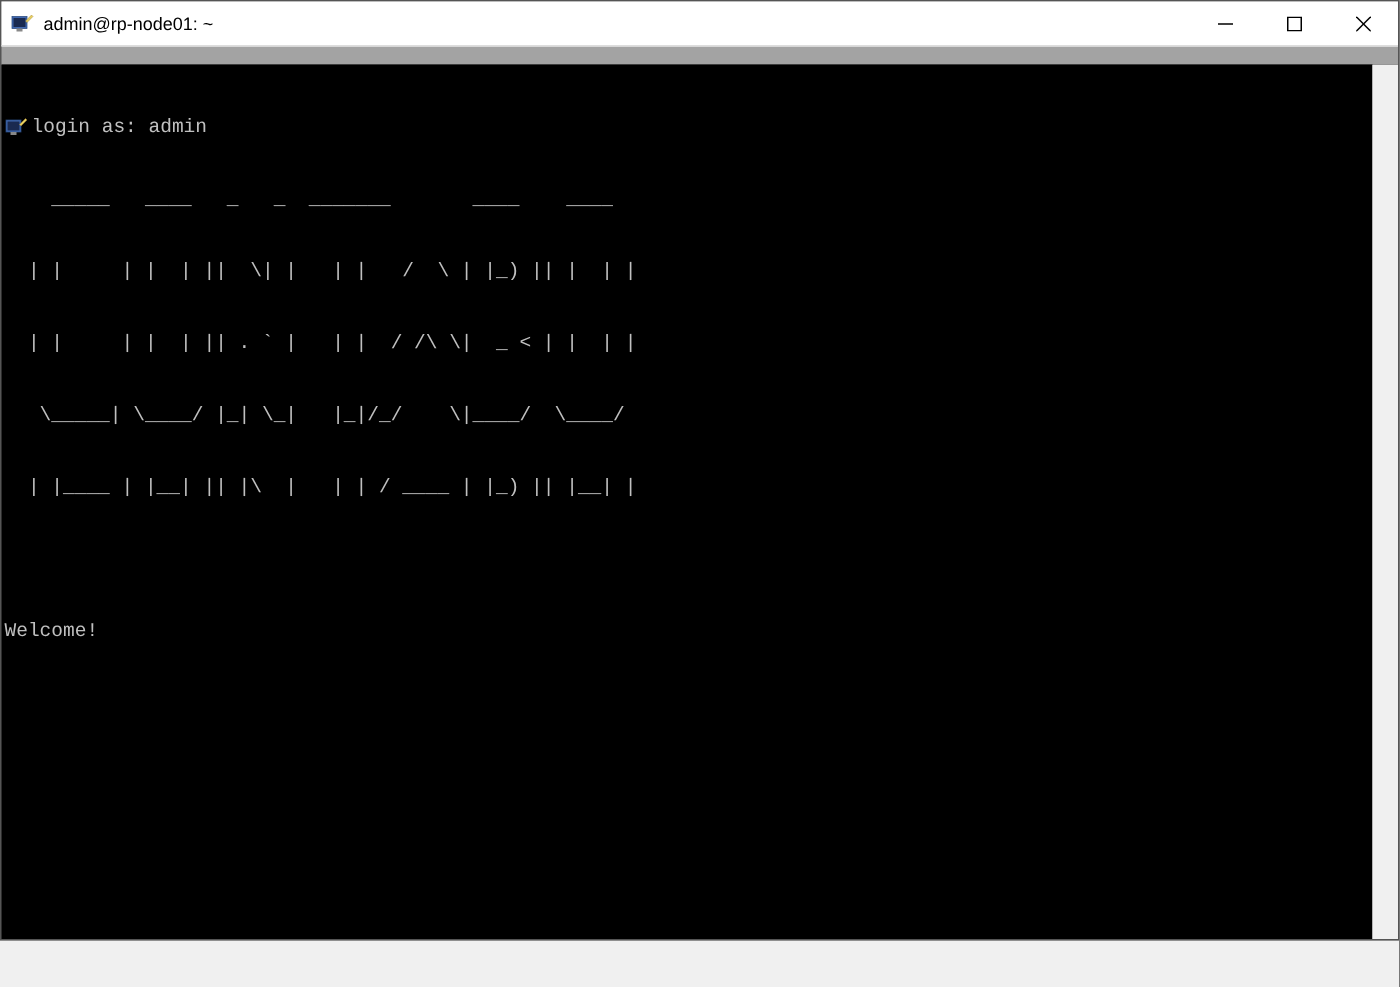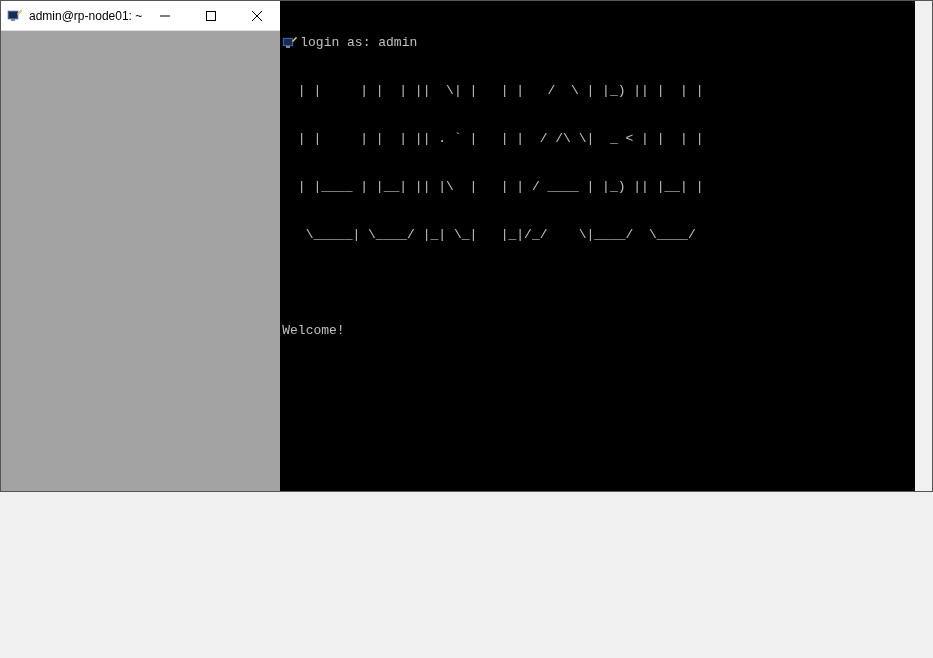--- a/index.html
+++ b/index.html
@@ -9,25 +9,25 @@
     }
     body {
       font-family: "Segoe UI", Tahoma, sans-serif;
       background: #f0f0f0;
       width: 933px;
       height: 658px;
       overflow: hidden;
     }
     .window {
       width: 933px;
-      height: 492px;
+      height: 627px;
       background: #a3a3a3;
       border: 1px solid #555;
       display: flex;
-      flex-direction: row;
+      flex-direction: column;
     }
     .titlebar {
       height: 30px;
       background: #ffffff;
       display: flex;
       align-items: center;
       padding-left: 6px;
       border-bottom: 1px solid #ddd;
     }
     .titlebar-icon {
@@ -53,20 +53,21 @@
       display: flex;
       align-items: center;
       justify-content: center;
       cursor: pointer;
     }
     .terminal-container {
       flex: 1;
       display: flex;
       background: #000000;
       overflow: hidden;
+      margin-top: 12px;
     }
     .terminal {
       flex: 1;
       background: #000000;
       color: #c0c0c0;
       font-family: "Consolas", "Courier New", monospace;
       font-size: 13px;
       line-height: 16px;
       padding: 2px 0 0 2px;
       white-space: pre;
@@ -144,24 +145,25 @@
         <span class="term-icon">
           <svg class="putty-svg" viewBox="0 0 16 16">
             <rect x="1" y="3" width="10" height="8" fill="#4169b0" stroke="#2a4a80" stroke-width="0.5"></rect>
             <rect x="2" y="4" width="8" height="6" fill="#1a2a50"></rect>
             <path d="M 10 6 L 14 2 L 15 3 L 11 7 Z" fill="#e8d060" stroke="#a08030" stroke-width="0.3"></path>
             <rect x="4" y="11" width="4" height="2" fill="#888"></rect>
           </svg>
         </span>
         <span>login as: admin</span>
       </div>
+      <div>    _____   ____   _   _  _______       ____    ____</div>
       <div>  | |     | |  | ||  \| |   | |   /  \ | |_) || |  | |</div>
       <div>  | |     | |  | || . ` |   | |  / /\ \|  _ &lt; | |  | |</div>
+      <div>   \_____| \____/ |_| \_|   |_|/_/    \|____/  \____/</div>
       <div>  | |____ | |__| || |\  |   | | / ____ | |_) || |__| |</div>
-      <div>   \_____| \____/ |_| \_|   |_|/_/    \|____/  \____/</div>
       <div>&nbsp;</div>
       <div>Welcome!</div>
       <div>&nbsp;</div>
       
       
       
       
     </div>
     <div class="scrollbar">
       <div class="scrollbar-thumb"></div>

